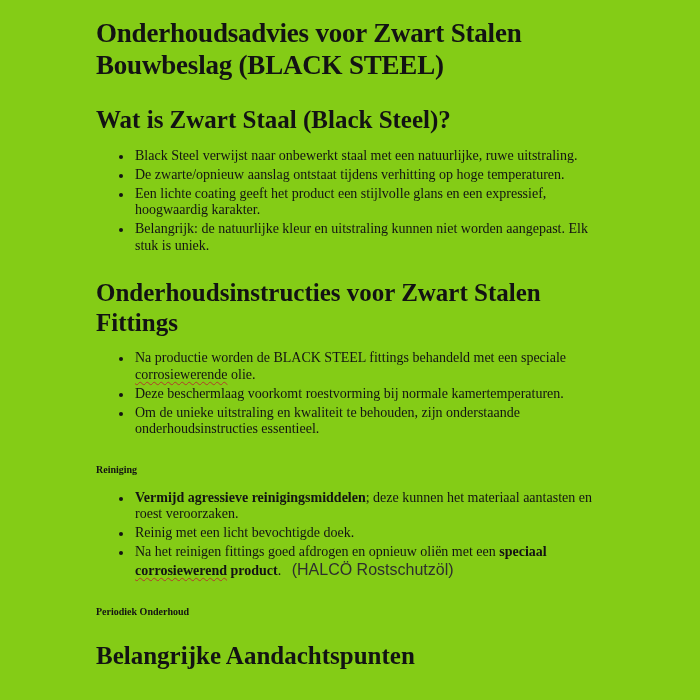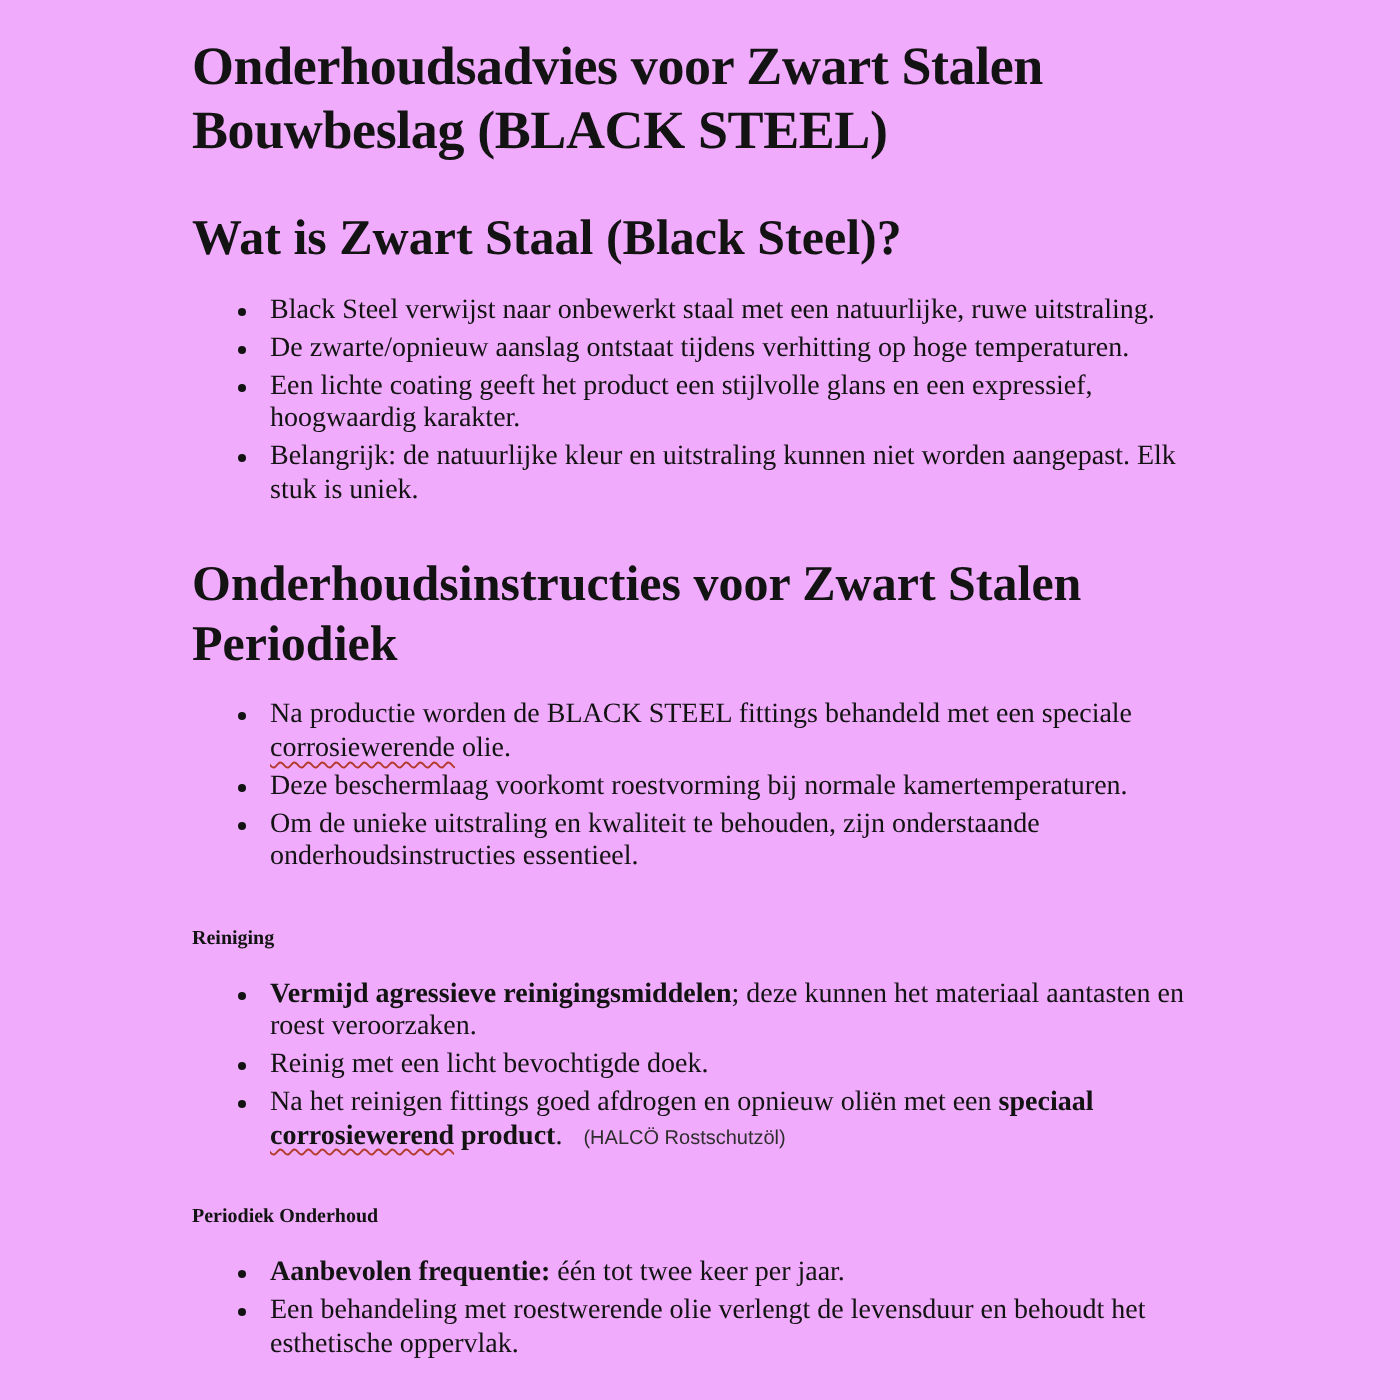--- a/index.html
+++ b/index.html
@@ -5,21 +5,21 @@
   html, body {
     margin: 0;
     padding: 0;
     background: #ffffff;
   }
   .page {
     position: relative;
     width: 700px;
     height: 700px;
     box-sizing: border-box;
-    background: #f0abfc;
+    background: #84cc16;
     padding: 18px 100px 0 96px;
     overflow: hidden;
     font-family: "Liberation Serif", serif;
     color: #131313;
     font-size: 14px;
     line-height: 1.18;
   }
   .doc h1 {
     font-size: 27px;
     line-height: 1.17;
@@ -53,49 +53,45 @@
   .sp {
     text-decoration-line: underline;
     text-decoration-style: wavy;
     text-decoration-color: #b23a2a;
     text-decoration-thickness: 1px;
     text-underline-offset: 2px;
     margin-top: 31px;
   }
   .note {
     font-family: "Liberation Sans", sans-serif;
-    font-size: 10px;
+    font-size: 16px;
     color: #2e2e2e;
   }
 </style>
 </head>
 <body>
 
 <div class="page">
   <div class="doc">
       <h1>Onderhoudsadvies voor Zwart Stalen Bouwbeslag (BLACK STEEL)</h1>
       <h2>Wat is Zwart Staal (Black Steel)?</h2>
       <ul>
         <li><span>Black Steel verwijst naar onbewerkt staal met een natuurlijke, ruwe uitstraling.</span></li>
         <li><span>De zwarte/opnieuw aanslag ontstaat tijdens verhitting op hoge temperaturen.</span></li>
         <li><span>Een lichte coating geeft het product een stijlvolle glans en een expressief, hoogwaardig karakter.</span></li>
         <li><span>Belangrijk: de natuurlijke kleur en uitstraling kunnen niet worden aangepast. Elk stuk is uniek.</span></li>
       </ul>
-      <h2>Onderhoudsinstructies voor Zwart Stalen Periodiek</h2>
+      <h2>Onderhoudsinstructies voor Zwart Stalen Fittings</h2>
       <ul>
         <li><span>Na productie worden de BLACK STEEL fittings behandeld met een speciale </span><span class="sp">corrosiewerende</span><span> olie.</span></li>
         <li><span>Deze beschermlaag voorkomt roestvorming bij normale kamertemperaturen.</span></li>
         <li><span>Om de unieke uitstraling en kwaliteit te behouden, zijn onderstaande onderhoudsinstructies essentieel.</span></li>
       </ul>
       <h3>Reiniging</h3>
       <ul>
         <li><span class="b">Vermijd agressieve reinigingsmiddelen</span><span>; deze kunnen het materiaal aantasten en roest veroorzaken.</span></li>
         <li><span>Reinig met een licht bevochtigde doek.</span></li>
         <li><span>Na het reinigen fittings goed afdrogen en opnieuw oliën met een </span><span class="b">speciaal </span><span class="b sp">corrosiewerend</span><span class="b"> product</span><span>.  </span><span class="note">(HALCÖ Rostschutzöl)</span></li>
       </ul>
       <h3>Periodiek Onderhoud</h3>
-      <ul>
-        <li><span class="b">Aanbevolen frequentie:</span><span> één tot twee keer per jaar.</span></li>
-        <li><span>Een behandeling met roestwerende olie verlengt de levensduur en behoudt het esthetische oppervlak.</span></li>
-      </ul>
       <h2>Belangrijke Aandachtspunten</h2>
     </div>
 </div>
 
 </body></html>

